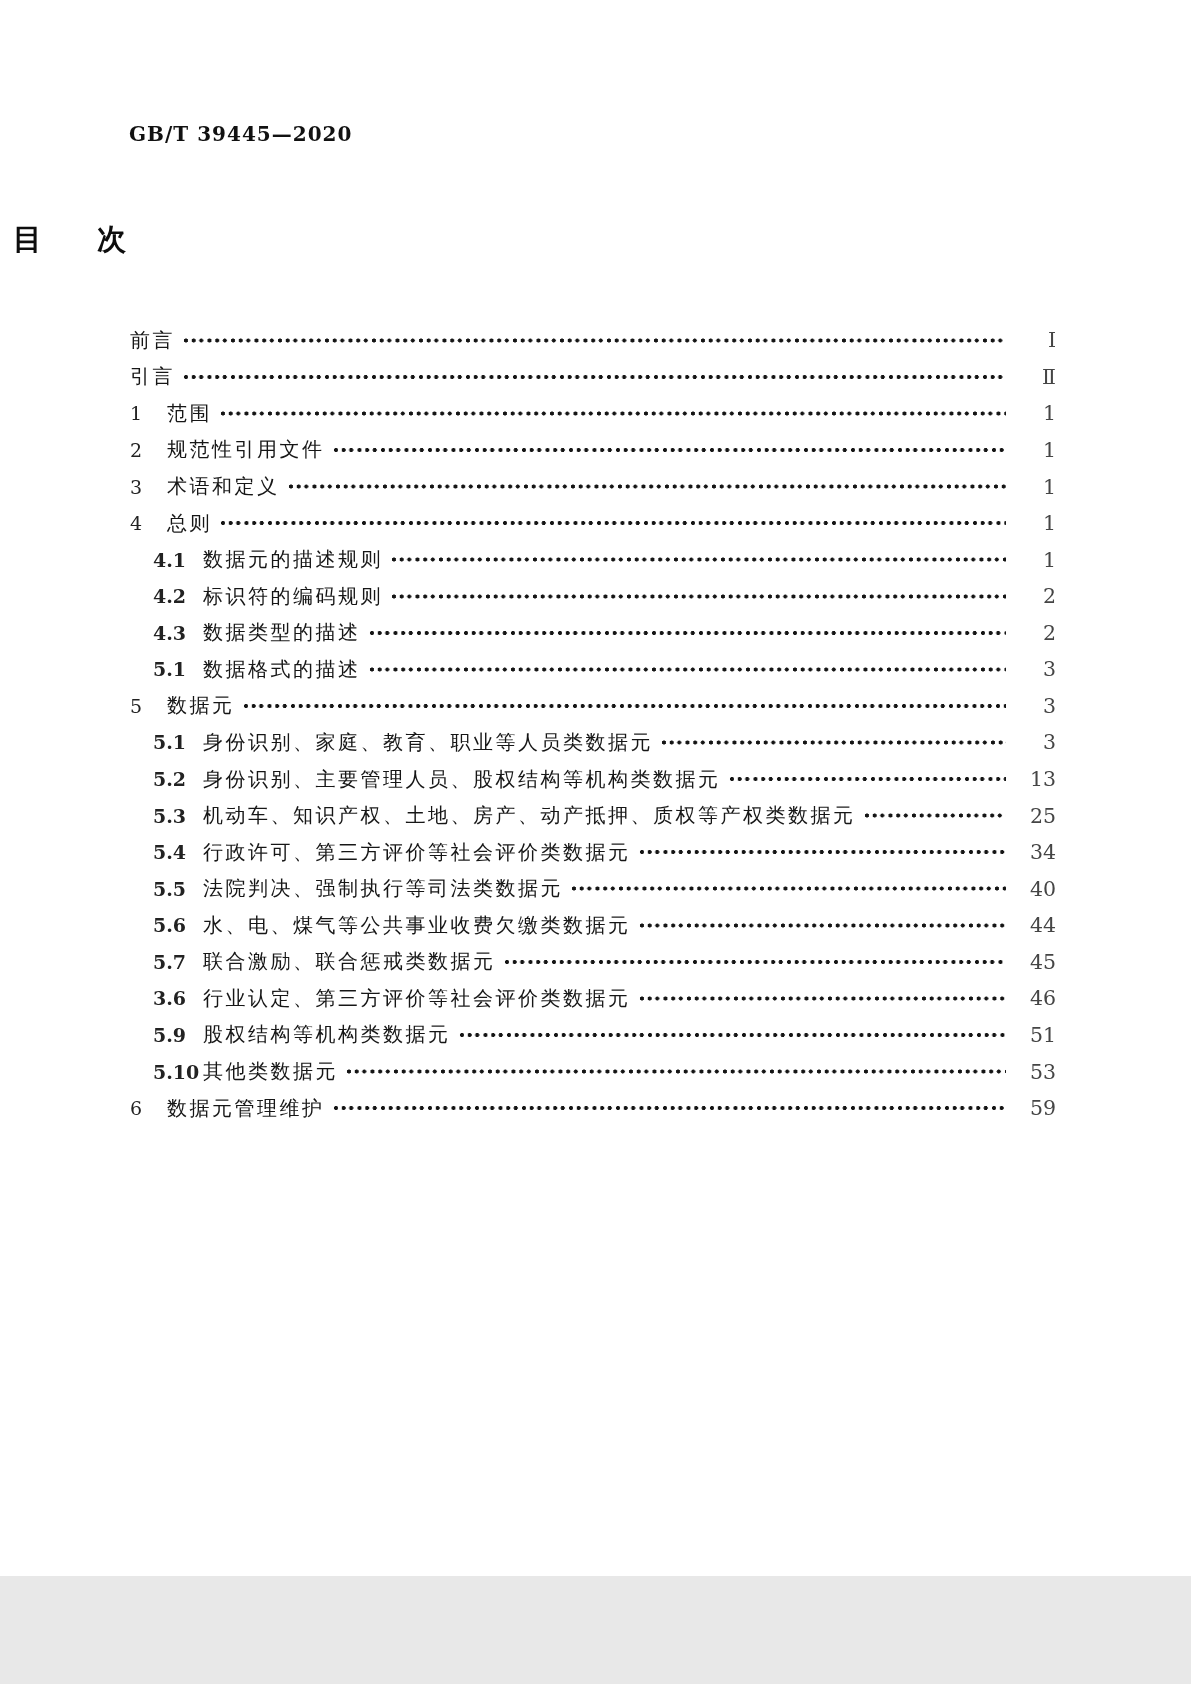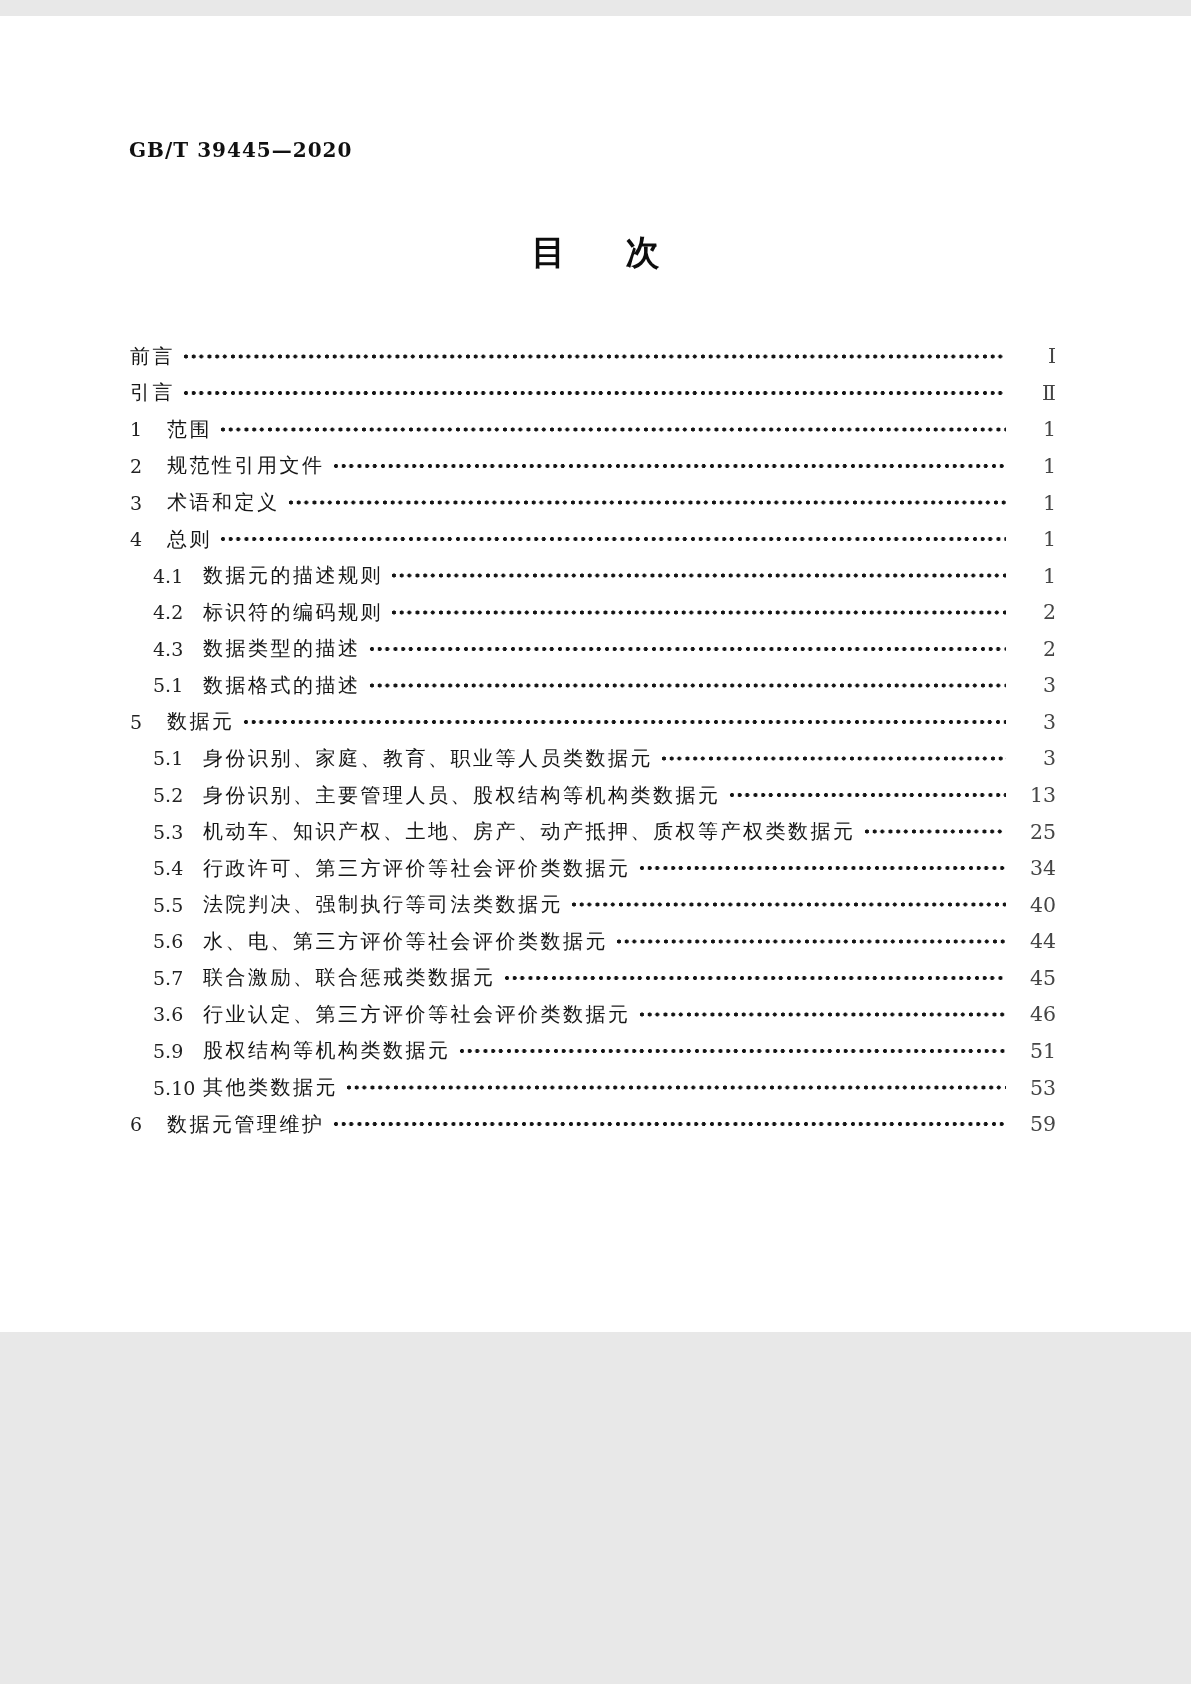--- a/index.html
+++ b/index.html
@@ -3,22 +3,22 @@
 <meta charset="utf-8">
 <style>
   html, body {
     margin: 0;
     padding: 0;
     background: #e8e8e8;
   }
   .page-canvas {
     position: relative;
     width: 1191px;
-    height: 1316px;
-    margin: 16px auto;
+    height: 1576px;
+    margin: 0 auto;
     background: #ffffff;
     font-family: "Liberation Serif", "DejaVu Serif", serif;
     color: #1c1c1c;
     overflow: hidden;
   }
   .doc-header {
     position: absolute;
     left: 129px;
     top: 122px;
     font-family: "DejaVu Serif", "Liberation Serif", serif;
@@ -26,23 +26,23 @@
     font-weight: 700;
     letter-spacing: 1px;
     color: #111111;
     white-space: nowrap;
   }
   .doc-title {
     position: absolute;
     top: 219px;
     left: 0;
     right: 0;
-    text-align: center;
-    font-family: Liberation Mono, monospace;
-    font-size: 34px;
+    text-align: left;
+    font-family: Liberation Sans, sans-serif;
+    font-size: 29px;
     font-weight: 700;
     letter-spacing: 13px;
     text-indent: 13px; 
     color: #0d0d0d;
     line-height: 40px;
   }
   .toc {
     position: absolute;
     left: 130px;
     right: 135px;
@@ -60,20 +60,21 @@
   }
   .toc-num {
     font-family: "DejaVu Serif", "Liberation Serif", serif;
     font-size: 19px;
     color: #222222;
     min-width: 37px;
     flex: 0 0 auto;
   }
   .level-1 .toc-num {
     min-width: 50px;
+    font-weight: bold;
   }
   .toc-num:empty { display: none; }
   .toc-label {
     flex: 0 0 auto;
     letter-spacing: 2.5px;
     color: #161616;
   }
   .toc-leader {
     flex: 1 1 auto;
     align-self: stretch;
@@ -196,21 +197,21 @@
       <span class="toc-page">34</span>
     </div>
       <div class="toc-row level-1">
       <span class="toc-num">5.5</span>
       <span class="toc-label">法院判决、强制执行等司法类数据元</span>
       <span class="toc-leader"></span>
       <span class="toc-page">40</span>
     </div>
       <div class="toc-row level-1">
       <span class="toc-num">5.6</span>
-      <span class="toc-label">水、电、第三方评价等社会评价类数据元</span>
+      <span class="toc-label">水、电、煤气等公共事业收费欠缴类数据元</span>
       <span class="toc-leader"></span>
       <span class="toc-page">44</span>
     </div>
       <div class="toc-row level-1">
       <span class="toc-num">5.7</span>
       <span class="toc-label">联合激励、联合惩戒类数据元</span>
       <span class="toc-leader"></span>
       <span class="toc-page">45</span>
     </div>
       <div class="toc-row level-1">

